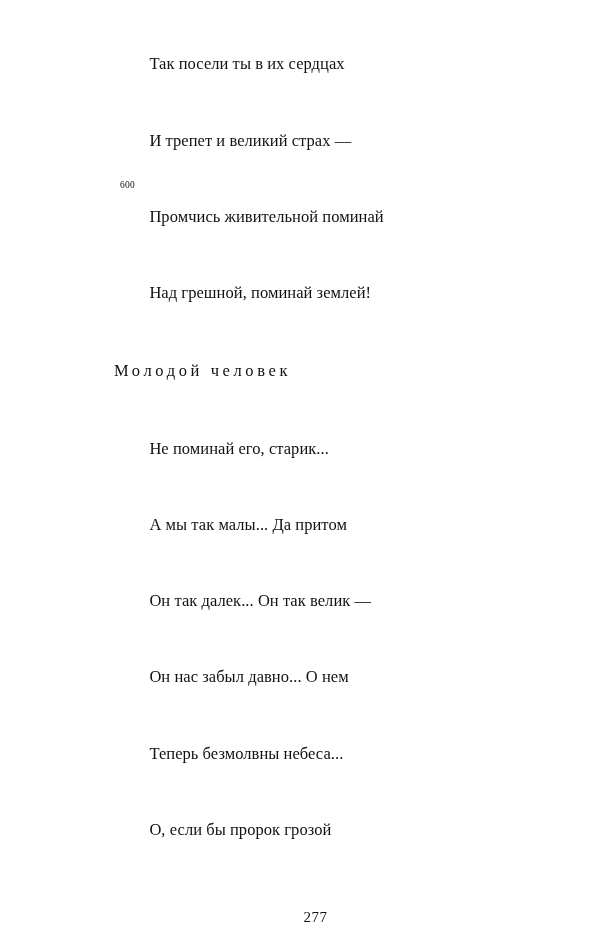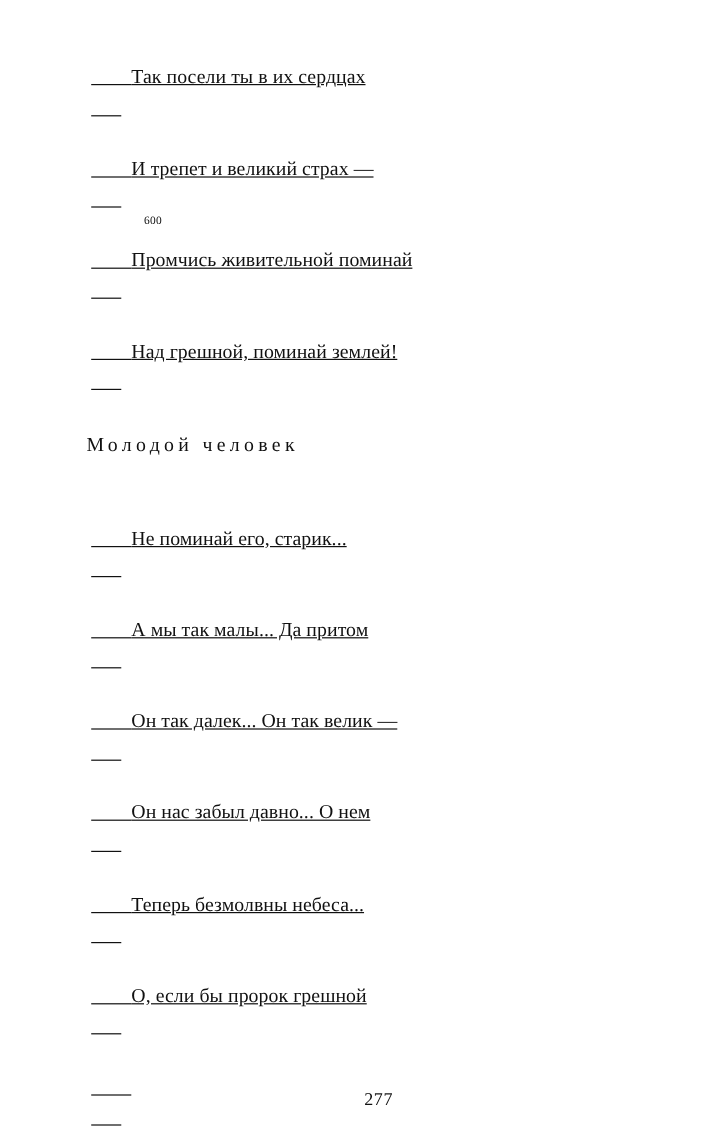--- a/index.html
+++ b/index.html
@@ -26,38 +26,37 @@
     position: relative;
   }
   .stanza {
     position: relative;
   }
   .verse-line {
     position: relative;
     font-size: 16.5px;
     line-height: 25.4px;
     white-space: pre;
-    padding-left: 76px;
+    padding-left: 116px;
     letter-spacing: 0.05px;
-    text-decoration: underline;
   }
   .verse-line .num {
     position: absolute;
     left: 120px;
     top: 0.30em;
     width: 32px;
     font-size: 9.5px;
     line-height: 1;
     letter-spacing: 0.2px;
     color: #111111;
   }
   .section-title {
     font-size: 16.5px;
     line-height: 25.4px;
-    padding-left: 72px;
+    padding-left: 114px;
     letter-spacing: 3.6px;
     white-space: pre;
   }
   .gap-title-before { height: 27px; }
   .gap-title-after { height: 27px; }
   .page-number {
     position: absolute;
     left: 0;
     right: 0;
     bottom: 22px;
@@ -105,21 +104,21 @@
       <div class="verse-line">
         <span class="num"></span><span>Он так далек... Он так велик —</span>
       </div>
       <div class="verse-line">
         <span class="num"></span><span>Он нас забыл давно... О нем</span>
       </div>
       <div class="verse-line">
         <span class="num"></span><span>Теперь безмолвны небеса...</span>
       </div>
       <div class="verse-line">
-        <span class="num"></span><span>О, если бы пророк грешной</span>
+        <span class="num"></span><span>О, если бы пророк грозой</span>
       </div>
       <div class="verse-line">
         <span class="num"></span>
       </div>
 
     </div>
 
   </div>
 
   <div class="page-number">277</div>

